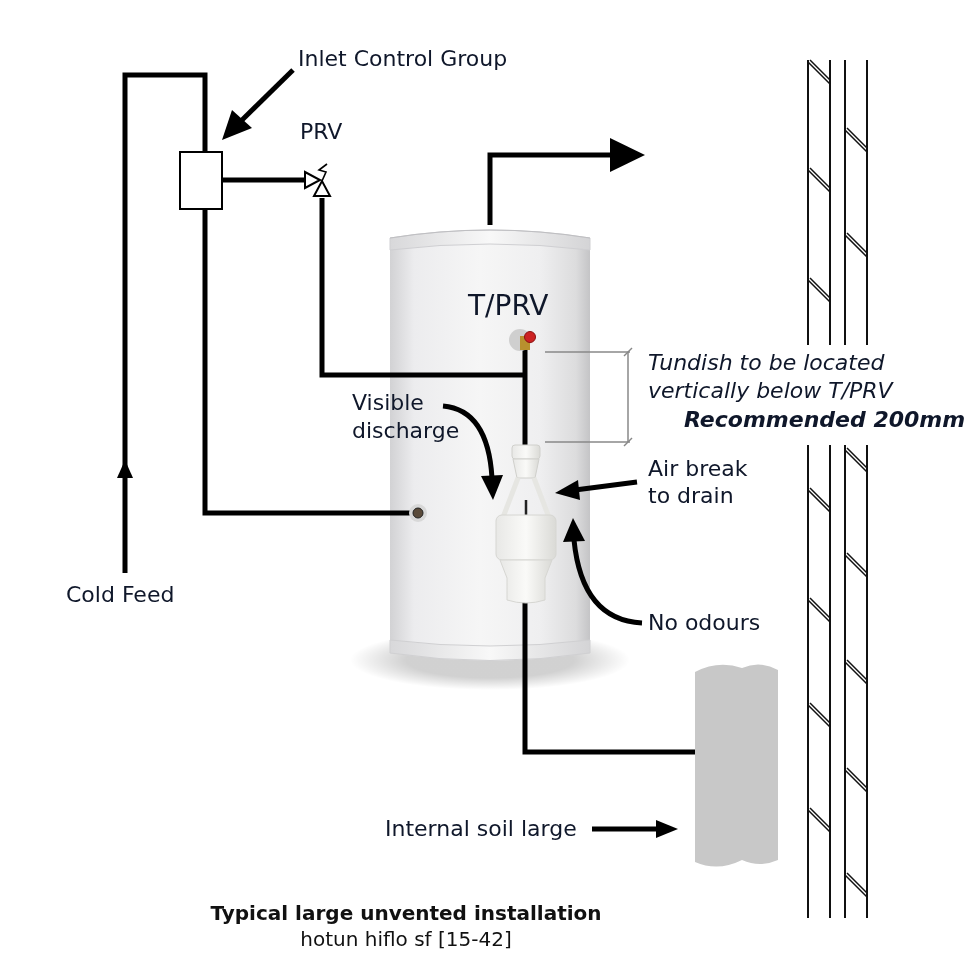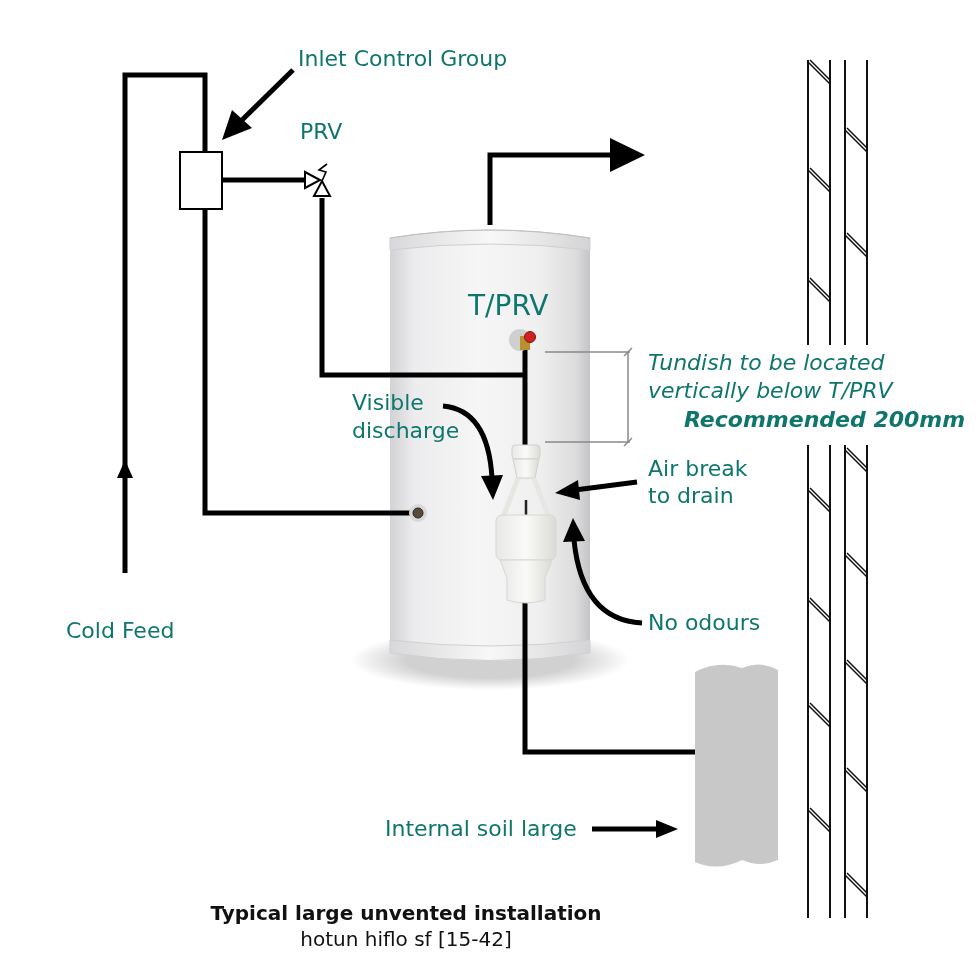--- a/index.html
+++ b/index.html
@@ -1,19 +1,19 @@
 <!DOCTYPE html>
 <html><head>
 <meta charset="utf-8">
 <style>
   html, body { margin: 0; padding: 0; background: #ffffff; }
   body { width: 980px; height: 980px; position: relative; overflow: hidden;
          font-family: "DejaVu Sans", sans-serif; color: #111; }
   #diagram { position: absolute; left: 0; top: 0; }
-  .lbl { position: absolute; font-size: 22px; line-height: 27px; color: #0f766e; white-space: nowrap; }
+  .lbl { position: absolute; font-size: 22px; line-height: 27px; color: #0f172a; white-space: nowrap; }
   .italic { font-style: italic; }
   .bold { font-weight: bold; margin-left: 36px; }
   #caption { position: absolute; left: 0; width: 812px; top: 900px; text-align: center; }
   #caption .t1 { font-size: 20px; font-weight: bold; line-height: 26px; }
   #caption .t2 { font-size: 20px; line-height: 26px; }
 </style>
 </head>
 <body>
 
 <svg id="diagram" width="980" height="980" viewBox="0 0 980 980" xmlns="http://www.w3.org/2000/svg">
@@ -171,19 +171,19 @@
 <div class="lbl italic" style="left:648px; top:377px;">vertically below T/PRV</div>
 <div class="lbl italic bold" style="left:648px; top:406px;">Recommended 200mm</div>
 
 <div class="lbl" style="left:352px; top:389px;">Visible</div>
 <div class="lbl" style="left:352px; top:417px;">discharge</div>
 
 <div class="lbl" style="left:648px; top:455px;">Air break</div>
 <div class="lbl" style="left:648px; top:482px;">to drain</div>
 
 <div class="lbl" style="left:648px; top:609px;">No odours</div>
-<div class="lbl" style="left:66px; top:581px;margin-top:36px;">Cold Feed</div>
+<div class="lbl" style="left:66px; top:581px;">Cold Feed</div>
 <div class="lbl" style="left:385px; top:815px;">Internal soil large</div>
 
 <div id="caption">
   <div class="t1">Typical large unvented installation</div>
   <div class="t2">hotun hiflo sf [15-42]</div>
 </div>
 
 </body></html>

